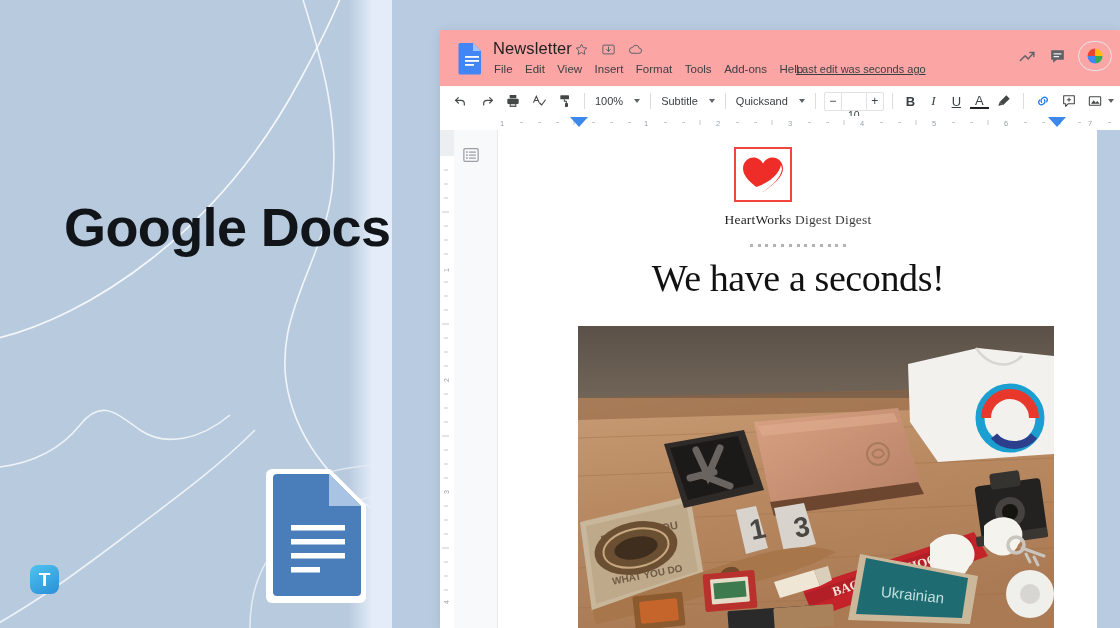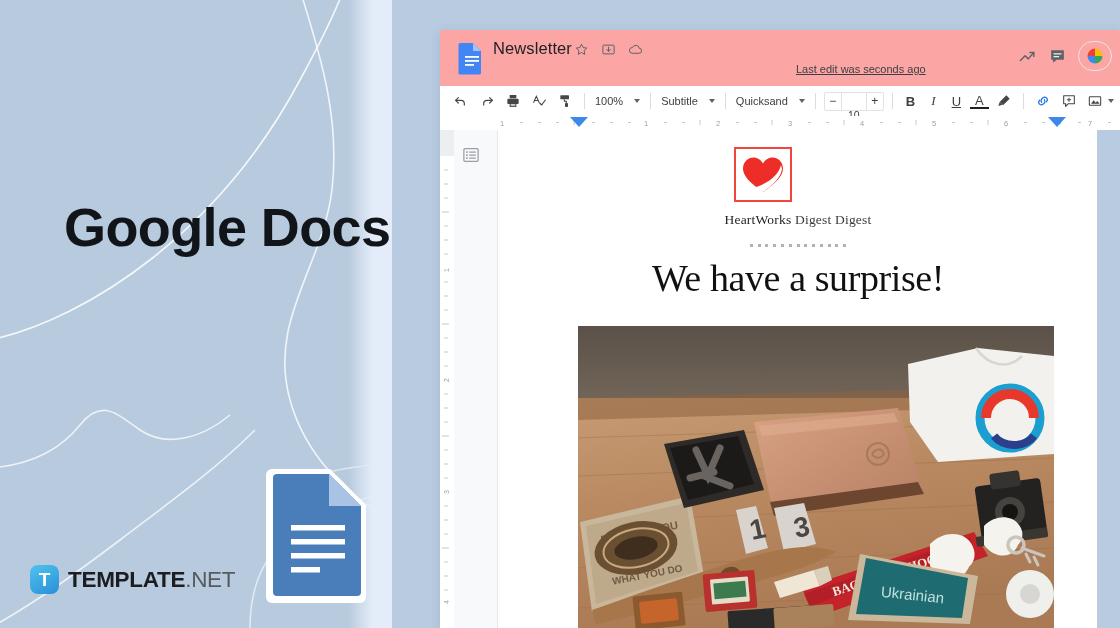--- a/index.html
+++ b/index.html
@@ -197,21 +197,20 @@
       <path d="M15 11 h52 l32 32 v86 a4 4 0 0 1 -4 4 h-80 a4 4 0 0 1 -4 -4 v-114 a4 4 0 0 1 4 -4 z" fill="#4a7ebb"></path>
       <path d="M67 11 l32 32 h-32 z" fill="#a9c3e4"></path>
       <rect x="29" y="62" width="54" height="5.5" fill="#ffffff"></rect>
       <rect x="29" y="76" width="54" height="5.5" fill="#ffffff"></rect>
       <rect x="29" y="90" width="54" height="5.5" fill="#ffffff"></rect>
       <rect x="29" y="104" width="29" height="5.5" fill="#ffffff"></rect>
     </svg>
 
     <div class="tn-logo">
       <div class="tn-mark">T</div>
-      <div class="tn-word"><span>TEMPLATE</span><span class="net">.NET</span></div>
     </div>
   </div>
 
   <div class="docs-window">
 
     <div class="docs-header">
       <svg class="doc-file-icon" viewBox="0 0 34 34">
         <path d="M7 2 h13 l8 8 v22 a1.5 1.5 0 0 1 -1.5 1.5 h-19.5 a1.5 1.5 0 0 1 -1.5 -1.5 v-28.5 a1.5 1.5 0 0 1 1.5 -1.5 z" fill="#4285f4"></path>
         <path d="M20 2 l8 8 h-8 z" fill="#a1c2fa"></path>
         <rect x="12" y="15" width="14" height="1.8" fill="#fff"></rect>
@@ -227,20 +226,30 @@
         </svg>
         <svg class="ti" viewBox="0 0 24 24">
           <rect x="3" y="5" width="18" height="14" rx="1.5" fill="none" stroke="#5f6368" stroke-width="1.6"></rect>
           <path d="M12 8 v7 M9 12 l3 3 3 -3" stroke="#5f6368" stroke-width="1.6" fill="none" stroke-linecap="round"></path>
         </svg>
         <svg class="ti" viewBox="0 0 24 24">
           <path d="M6.5 18 h11 a4 4 0 0 0 .4 -8 a5.5 5.5 0 0 0 -10.6 -1.2 a3.8 3.8 0 0 0 -.8 9.2 z" fill="none" stroke="#5f6368" stroke-width="1.6" stroke-linejoin="round"></path>
         </svg>
       </div>
 
+      <div class="menubar">
+        <span>File</span>
+        <span>Edit</span>
+        <span>View</span>
+        <span>Insert</span>
+        <span>Format</span>
+        <span>Tools</span>
+        <span>Add-ons</span>
+        <span>Help</span>
+      </div>
 
       <div class="lastedit">Last edit was seconds ago</div>
 
       <div class="hdr-right">
         <svg class="hi" viewBox="0 0 24 24">
           <path d="M3 17 L9 11 L13 15 L20 7" fill="none" stroke="#5f6368" stroke-width="1.8" stroke-linecap="round" stroke-linejoin="round"></path>
           <path d="M15 7 h5 v5" fill="none" stroke="#5f6368" stroke-width="1.8" stroke-linecap="round" stroke-linejoin="round"></path>
         </svg>
         <svg class="hi" viewBox="0 0 24 24">
           <path d="M4 4 h16 v12 h-9 l-4.5 4 v-4 h-2.5 z" fill="#5f6368"></path>
@@ -434,21 +443,21 @@
               <path d="M40 10 C 38 19 30 26 18 31 C 14 32.5 10 33 7 32 C 13 34.5 18 36 22 37 C 32 30 40 22 41 14 z" fill="#ffffff"></path>
             </svg>
           </div>
 
           <div class="masthead"><b>HeartWorks</b><span> Digest Digest</span></div>
 
           <div class="dotrow">
             <i></i><i></i><i></i><i></i><i></i><i></i><i></i><i></i><i></i><i></i><i></i><i></i><i></i>
           </div>
 
-          <div class="headline">We have a surprise!</div>
+          <div class="headline">We have a seconds!</div>
 
           <div class="hero">
             <svg width="476" height="302" viewBox="0 0 476 302">
               <defs>
                 <linearGradient id="wood" x1="0" y1="0" x2="0.3" y2="1">
                   <stop offset="0%" stop-color="#c79b74"></stop>
                   <stop offset="45%" stop-color="#b98a62"></stop>
                   <stop offset="100%" stop-color="#a97a53"></stop>
                 </linearGradient>
                 <linearGradient id="wall" x1="0" y1="0" x2="0" y2="1">

